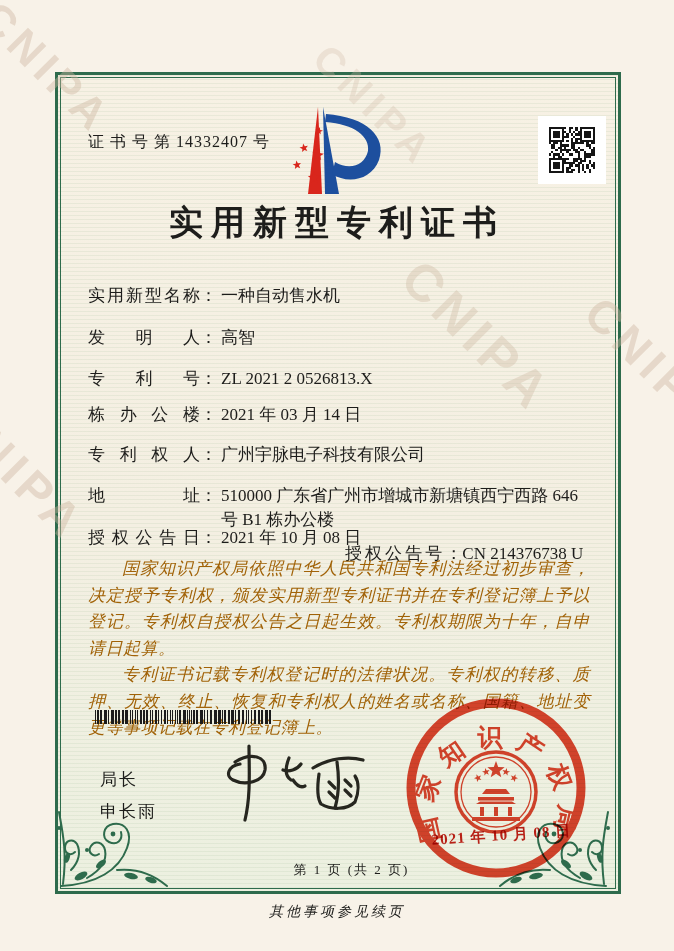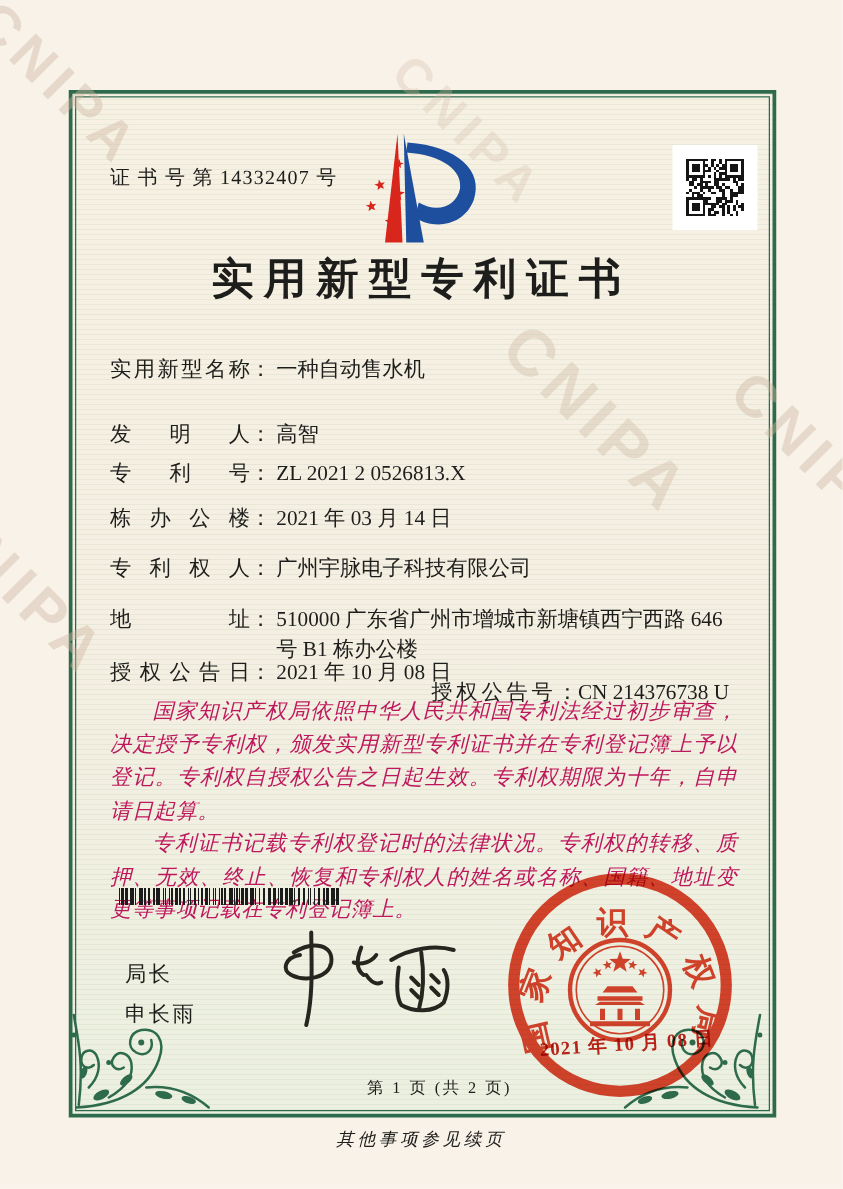--- a/index.html
+++ b/index.html
@@ -41,29 +41,29 @@
     font-size:34px;font-weight:600;letter-spacing:8px;z-index:3;
   }
   
   .frow{position:absolute;left:88px;width:502px;font-size:17px;line-height:24px;z-index:3;display:flex;}
   .flabel{
     display:inline-block;width:112px;flex:0 0 112px;
     text-align:justify;text-align-last:justify;
   }
   .fcolon{flex:0 0 auto;padding-right:4px;}
   .fvalue{flex:1 1 auto;}
-  .row-0{top:284px;} .row-1{top:336px;justify-content:flex-end;} .row-2{top:367px;}
+  .row-0{top:284px;} .row-1{top:326px;justify-content:flex-end;} .row-2{top:367px;}
   .row-3{top:403px;} .row-4{top:443px;justify-content:flex-end;} .row-5{top:484px;} .row-6{top:526px;}
   .grant-right{position:absolute;left:257px;top:16px;white-space:nowrap;}
   .grant-right .glabel{letter-spacing:0.18em;}
   
   .body-text{position:absolute;left:88px;top:556px;width:502px;z-index:3;}
   .body-text p{
     margin:0;font-size:17px;line-height:26.5px;text-indent:2em;
-    text-align:justify;font-style:italic;letter-spacing:0.5px;color:#be185d;
+    text-align:justify;font-style:italic;letter-spacing:0.5px;color:#a16207;
   }
   
   .barcode{position:absolute;left:95px;top:710px;z-index:3;}
   .sig-title{position:absolute;left:100px;top:768px;font-size:17px;letter-spacing:2px;z-index:3;}
   .sig-name{position:absolute;left:100px;top:800px;font-size:17px;letter-spacing:2px;z-index:3;}
   .sig-script{position:absolute;left:205px;top:740px;z-index:3;}
   .seal{position:absolute;left:398px;top:698px;z-index:4;mix-blend-mode:multiply;opacity:0.93;}
   .seal-date{
     position:absolute;left:404px;top:826px;width:195px;text-align:center;z-index:5;
     color:#c8231a;font-size:15px;font-weight:bold;letter-spacing:1px;

